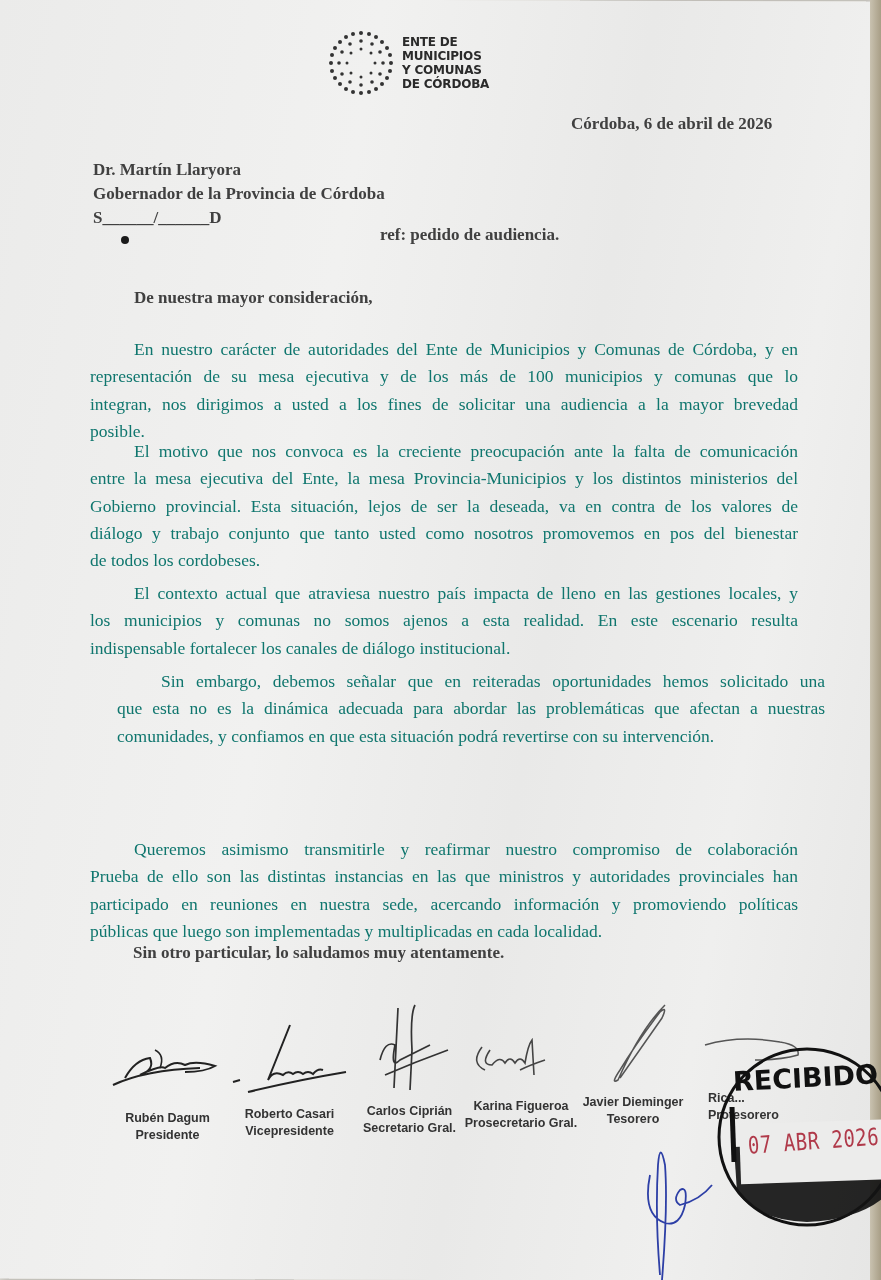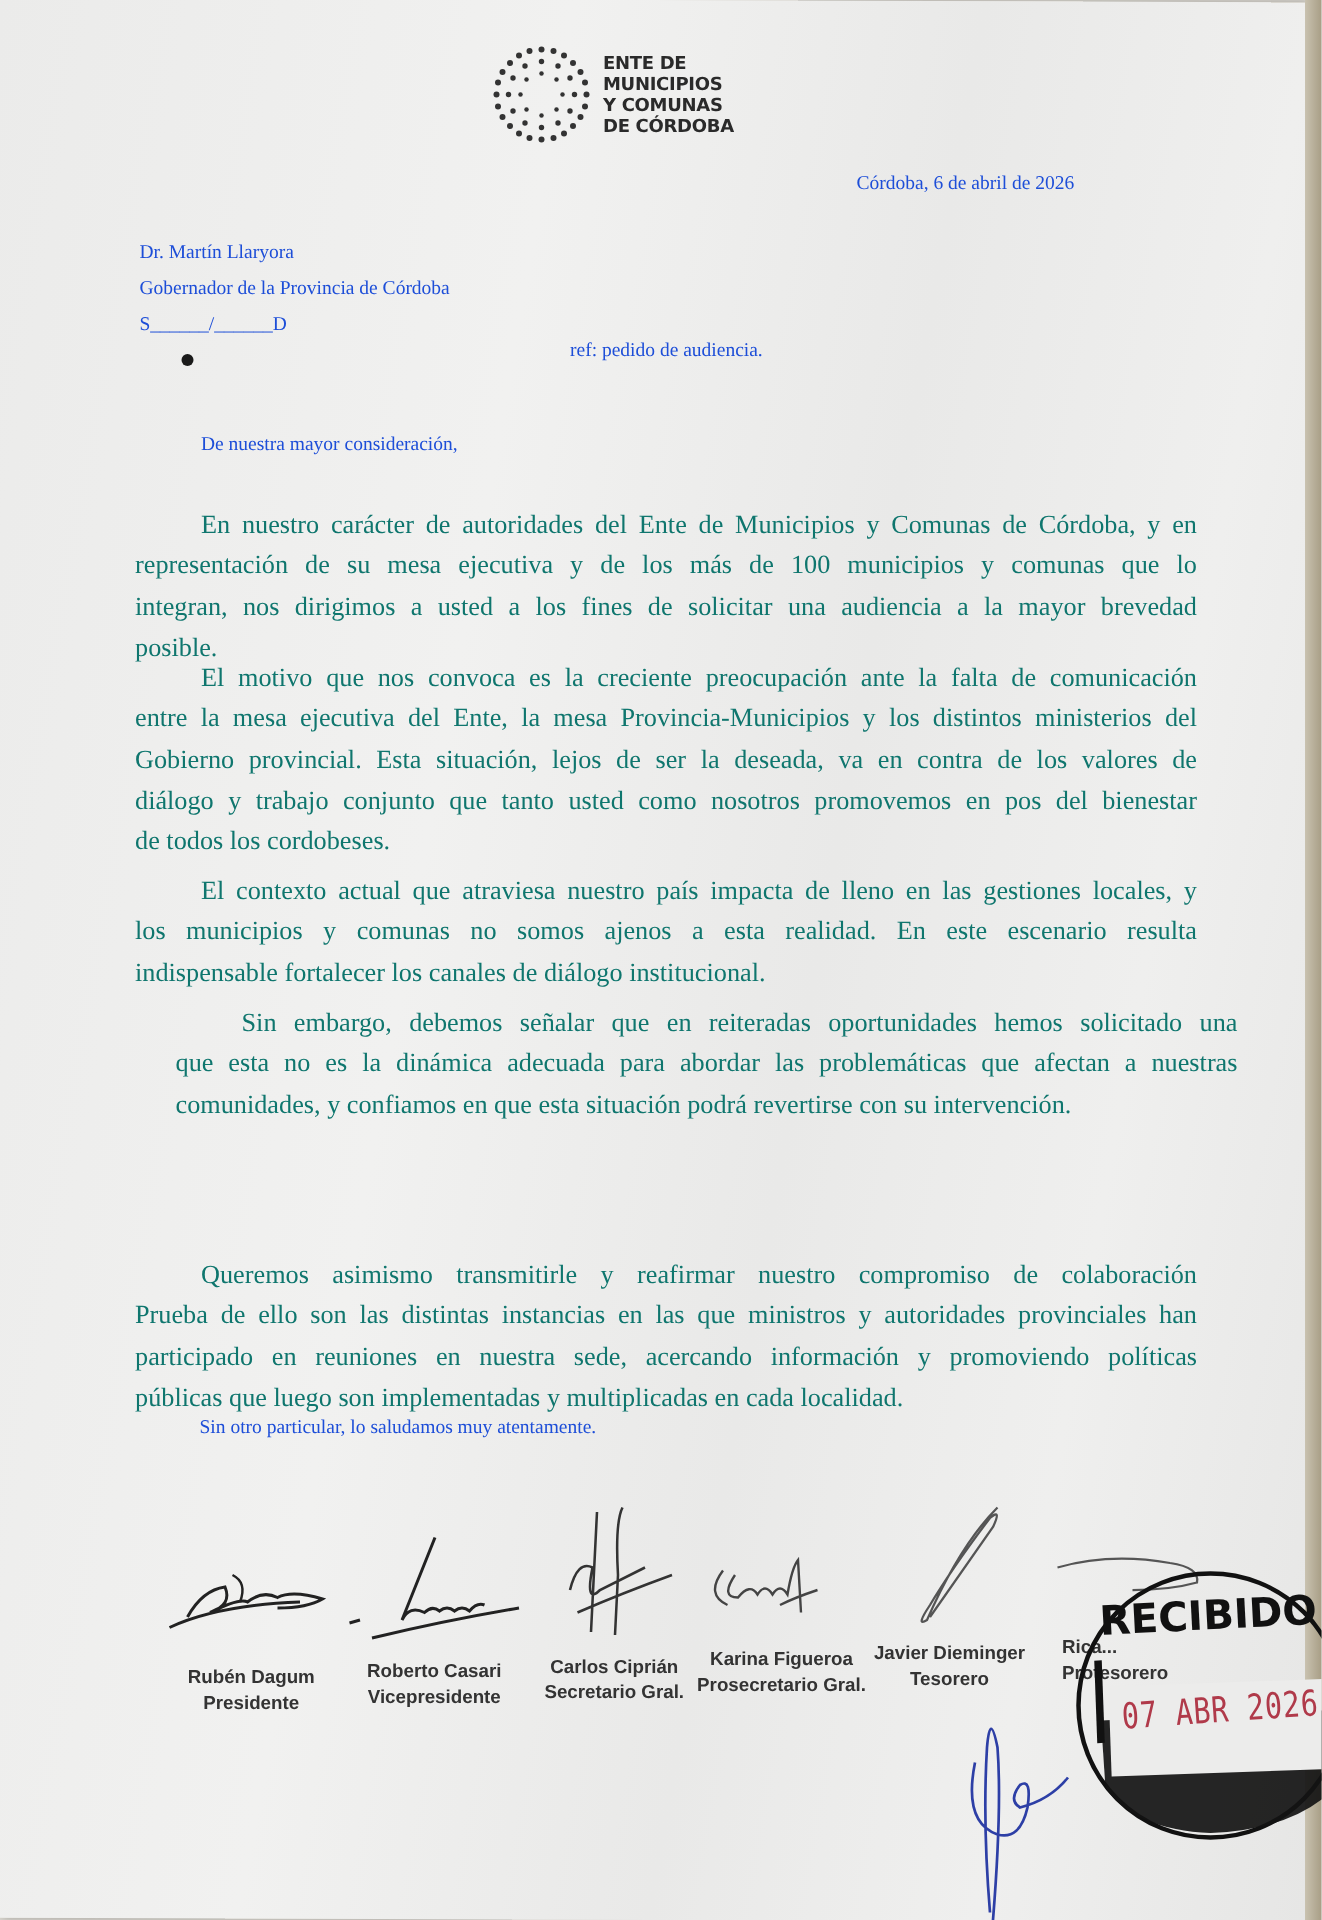--- a/index.html
+++ b/index.html
@@ -22,21 +22,21 @@
   }
   .logo {
     position: absolute; left: 328px; top: 30px; display: flex; align-items: center; gap: 8px;
   }
   .logo svg { display: block; }
   .logo-text {
     font-family: "DejaVu Sans", sans-serif; font-weight: bold;
     font-size: 12px; line-height: 14px; color: #2a2a2a; letter-spacing: -0.2px;
   }
   .logo-text div { white-space: nowrap; }
-  .txt { position: absolute; font-size: 13px; white-space: nowrap; color: #1d4ed8; }
+  .txt { position: absolute; font-size: 17px; white-space: nowrap; color: #404040; font-weight: bold; }
   .para {
     position: absolute; left: 90px; width: 708px;
     font-size: 17.5px; line-height: 27.3px; text-align: justify; color: #0f766e;
   }
   .para span.line { display: block; text-align-last: justify; }
   .para span.last { display: block; text-align-last: left; }
   .para .indent { padding-left: 44px; }
   .sig-block {
     position: absolute; text-align: center;
     font-family: "Liberation Sans", sans-serif; font-weight: bold;

